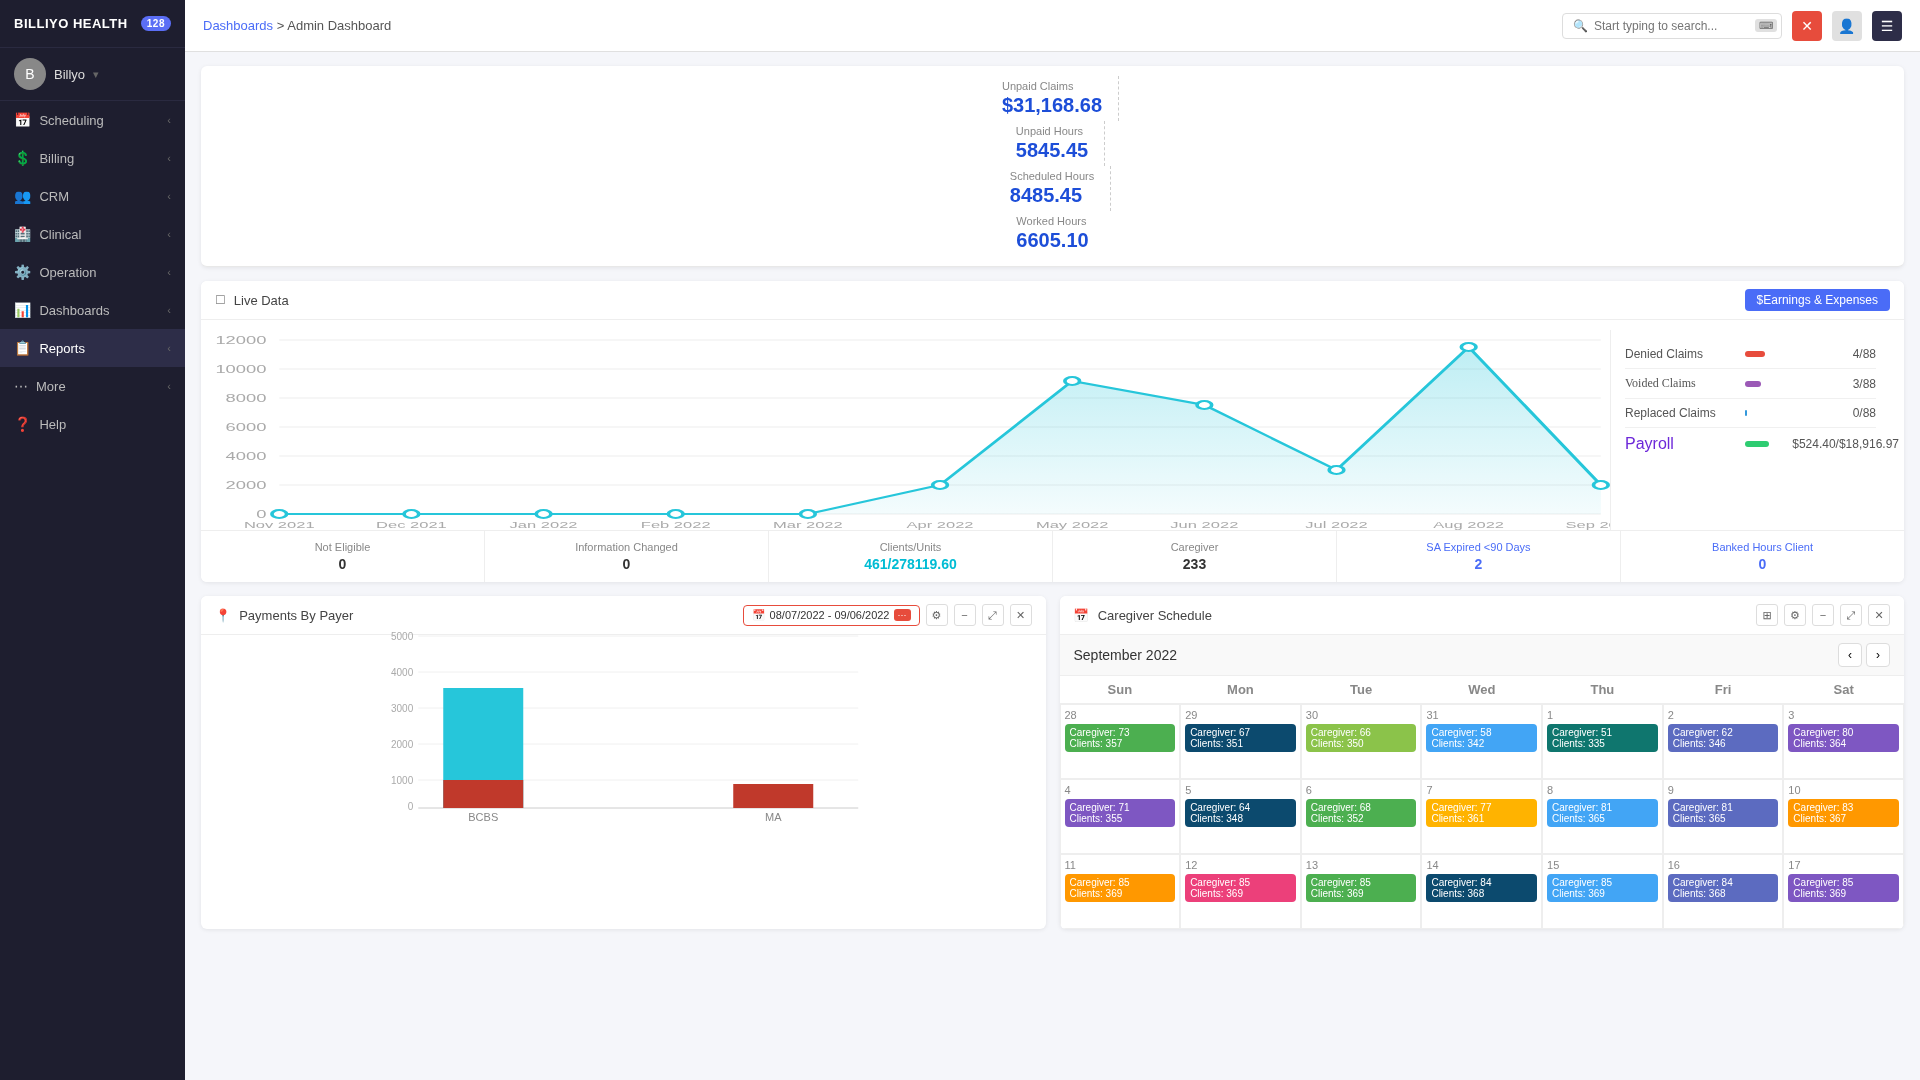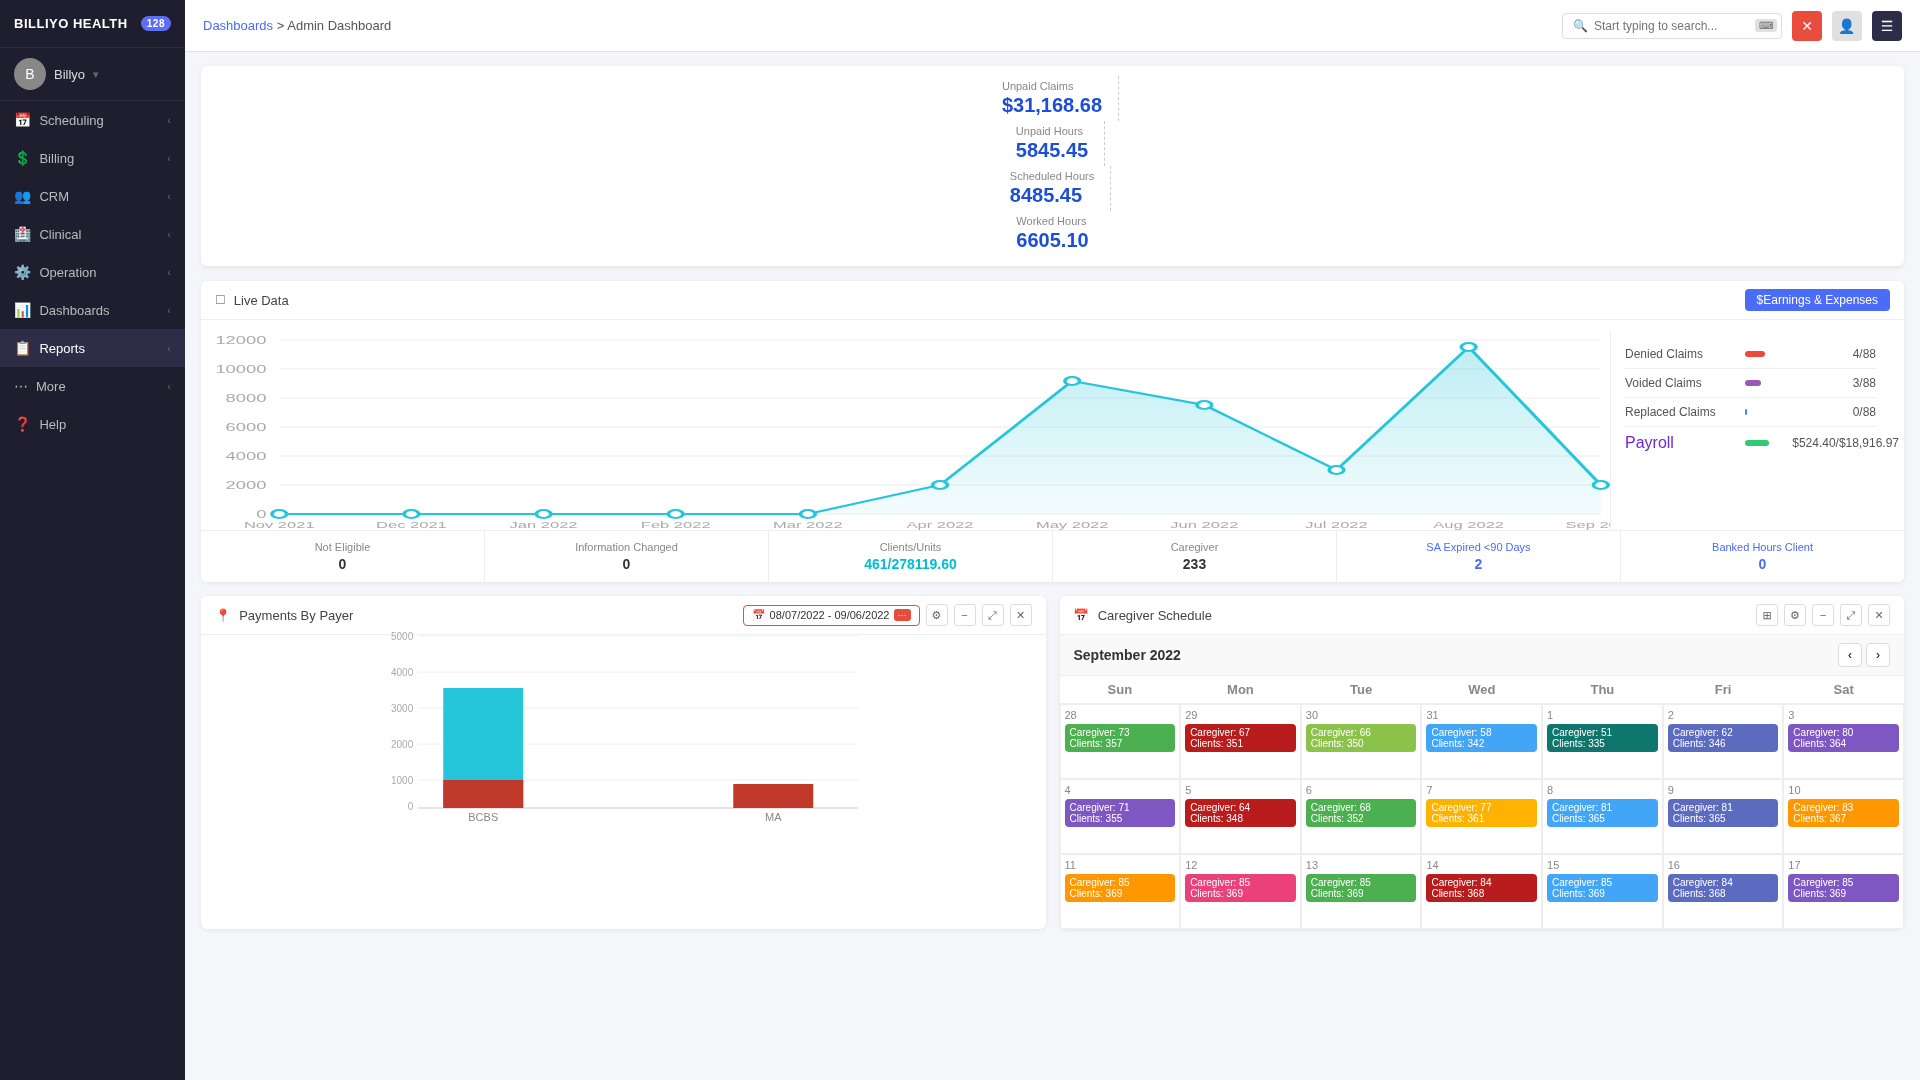--- a/index.html
+++ b/index.html
@@ -191,21 +191,21 @@
     #bottom-row { display: flex; gap: 14px; }
     #payments-card { flex: 1; }
     #caregiver-card { flex: 1; }
 
     
     .bar-chart-area { padding: 10px 14px; height: 200px; display: flex; align-items: flex-end; }
 
     
     .calendar-area { padding: 0; }
     .cal-nav { display: flex; align-items: center; justify-content: space-between; padding: 8px 14px; background: #f9f9f9; border-bottom: 1px solid #eee; }
-    .cal-month { font-size: 14px; font-weight: 700; color: #333; }
+    .cal-month { font-size: 14px; font-weight: 400; color: #333; }
     .cal-btn { width: 24px; height: 24px; border-radius: 4px; border: 1px solid #ddd; background: #fff; cursor: pointer; display: flex; align-items: center; justify-content: center; font-size: 12px; }
     .cal-grid { display: grid; grid-template-columns: repeat(7, 1fr); }
     .cal-dow { text-align: center; padding: 6px 6px; font-size: 13px; color: #888; font-weight: 600; border-bottom: 1px solid #eee; }
     .cal-cell {
       border: 1px solid #eee;
       min-height: 75px;
       padding: 4px;
       font-size: 10px;
       vertical-align: top;
       position: relative;
@@ -213,21 +213,21 @@
     .cal-date { font-size: 11px; color: #888; margin-bottom: 3px; }
     .cal-event {
       border-radius: 4px;
       padding: 3px 5px;
       font-size: 10px;
       color: #fff;
       margin-bottom: 2px;
       font-weight: 500;
     }
     .cal-event.green { background: #4caf50; }
-    .cal-event.teal { background: #b91c1c; }
+    .cal-event.teal { background: #0c4a6e; }
     .cal-event.blue { background: #42a5f5; }
     .cal-event.purple { background: #7e57c2; }
     .cal-event.orange { background: #ff9800; }
     .cal-event.pink { background: #ec407a; }
     .cal-event.indigo { background: #5c6bc0; }
     .cal-event.lime { background: #8bc34a; }
     .cal-event.amber { background: #ffb300; }
     .cal-event.cyan { background: #0f766e; }
     .icon-btn { width: 22px; height: 22px; border-radius: 3px; border: 1px solid #ddd; background: #fff; cursor: pointer; display: flex; align-items: center; justify-content: center; font-size: 11px; color: #666; }
   </style>
@@ -420,21 +420,21 @@
         </div>
         <div class="chart-right">
           <div class="claim-row">
             <span style="font-size:12px;color:#555;min-width:110px;">Denied Claims</span>
             <div class="claim-bar-wrap">
               <div class="claim-bar" style="width:20px;background:#e74c3c;"></div>
             </div>
             <span style="font-size:12px;color:#555;min-width:60px;text-align:right;">4/88</span>
           </div>
           <div class="claim-row">
-            <span style="font-size:12px;color:#555;min-width:110px;">Voided Claims</span>
+            <span style="font-size:12px;color:#555;min-width:110px;font-family:Liberation Serif, serif;">Voided Claims</span>
             <div class="claim-bar-wrap">
               <div class="claim-bar" style="width:16px;background:#9b59b6;"></div>
             </div>
             <span style="font-size:12px;color:#555;min-width:60px;text-align:right;">3/88</span>
           </div>
           <div class="claim-row">
             <span style="font-size:12px;color:#555;min-width:110px;">Replaced Claims</span>
             <div class="claim-bar-wrap">
               <div class="claim-bar" style="width:2px;background:#3498db;"></div>
             </div>

